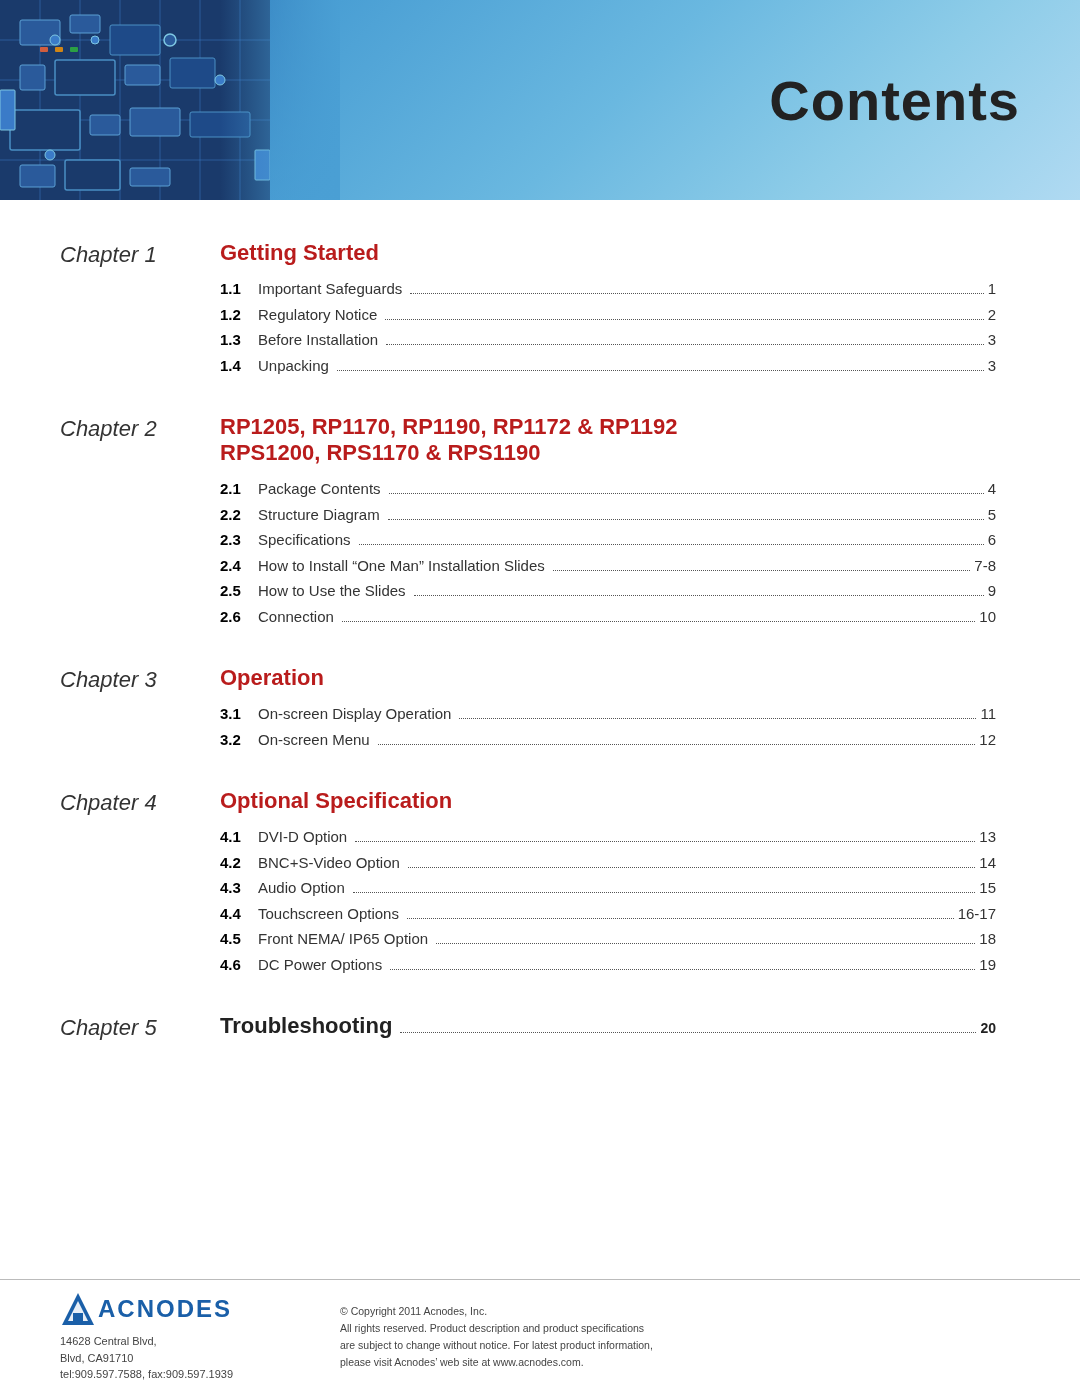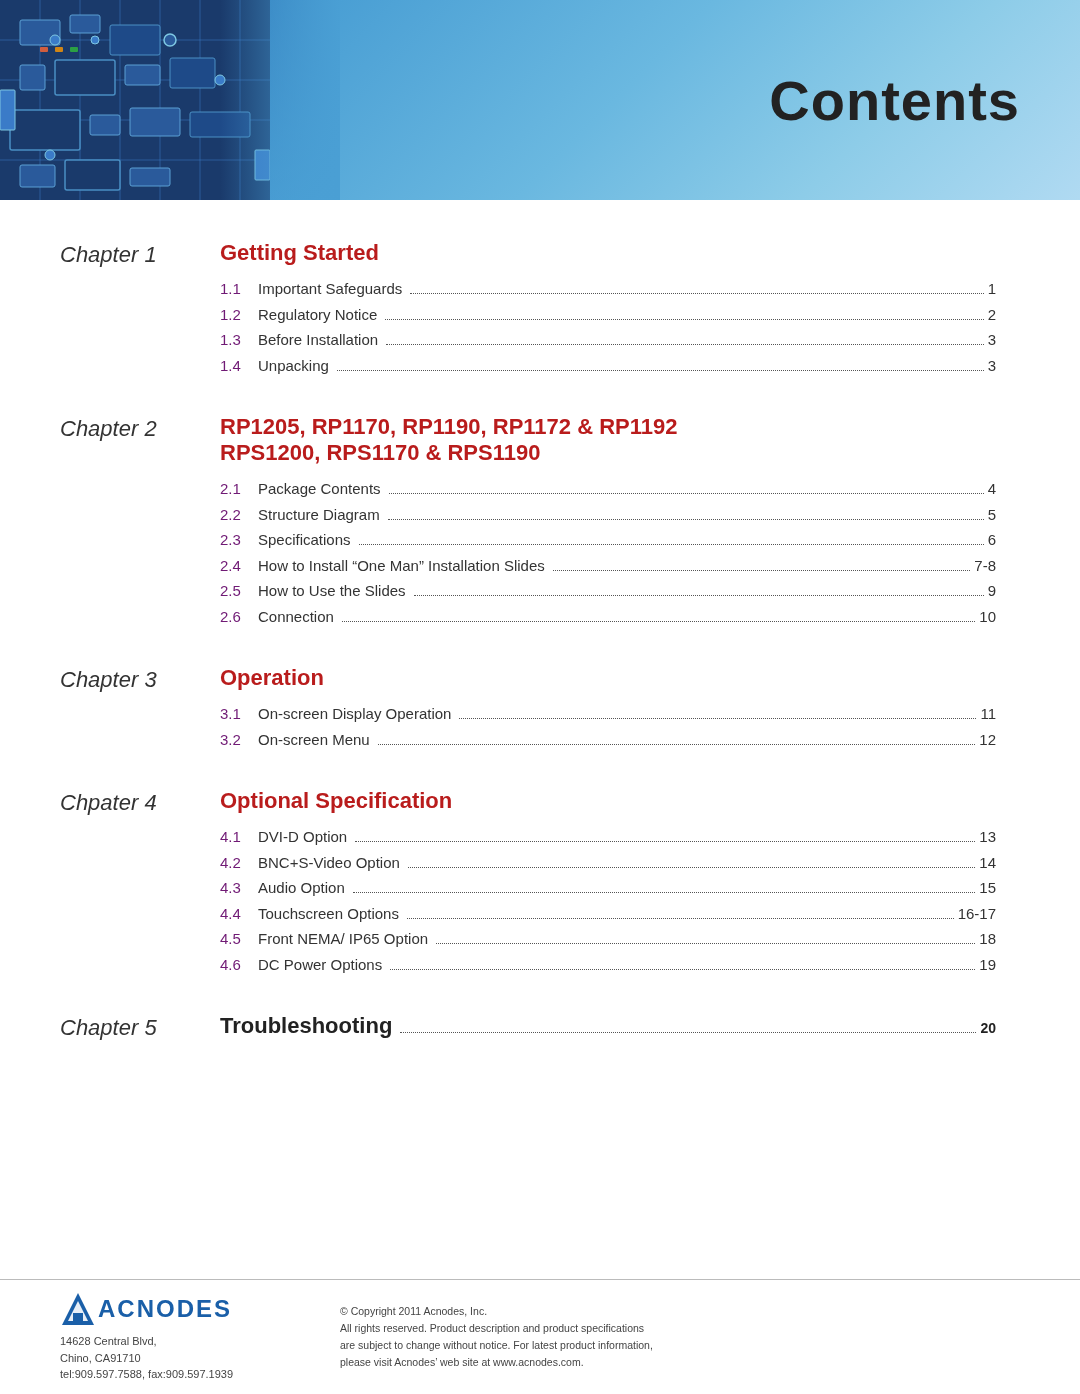--- a/index.html
+++ b/index.html
@@ -86,21 +86,22 @@
       display: flex;
       align-items: baseline;
       font-size: 15px;
       color: #333;
       line-height: 1.7;
     }
 
     .entry-num {
       width: 38px;
       flex-shrink: 0;
-      color: #701a75;
+      color: #000000;
+      font-weight: bold;
     }
 
     .entry-text {
       flex: 1;
       display: flex;
       align-items: baseline;
     }
 
     .entry-label {
       white-space: nowrap;
@@ -438,21 +439,21 @@
 
       <svg width="36" height="36" viewBox="0 0 36 36">
         <polygon points="18,2 34,34 2,34" fill="#1a5fa8"></polygon>
         <polygon points="18,10 28,30 8,30" fill="white" opacity="0.9"></polygon>
         <rect x="13" y="22" width="10" height="8" fill="#1a5fa8"></rect>
       </svg>
       <span style="font-size:24px;font-weight:bold;color:#1a5fa8;letter-spacing:2px;margin-left:2px;">ACNODES</span>
     </div>
     <div class="footer-address">
       <div>14628 Central Blvd,</div>
-      <div>Chino, CA91710</div>
+      <div>Blvd, CA91710</div>
       <div>tel:909.597.7588, fax:909.597.1939</div>
     </div>
   </div>
   <div class="footer-copyright">
     <div>© Copyright 2011 Acnodes, Inc.</div>
     <div>All rights reserved. Product description and product specifications</div>
     <div>are subject to change without notice. For latest product information,</div>
     <div>please visit Acnodes’ web site at www.acnodes.com.</div>
   </div>
 </div>

